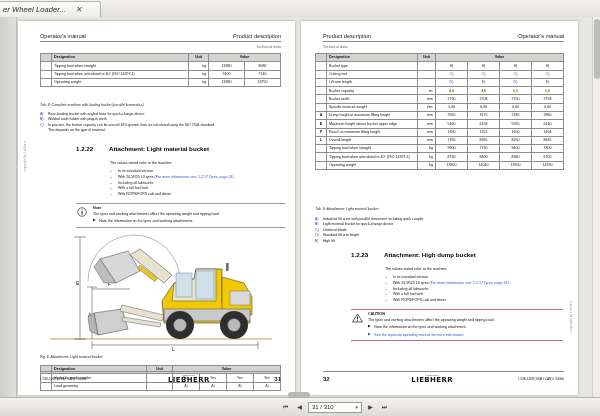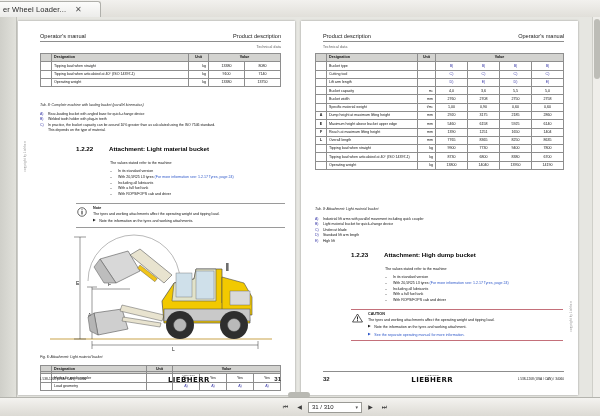--- a/index.html
+++ b/index.html
@@ -10,20 +10,21 @@
     background: #ffffff;
     font-family: "Liberation Sans", sans-serif;
   }
   #app { position: relative; width: 600px; height: 416px; background: #e9e9e4; }
 
   
   .tabbar {
     position: absolute; left: 0; top: 0; width: 600px; height: 21px;
     background: linear-gradient(#f2f1ee, #dedcd6);
     border-bottom: 1px solid #a9a9a4;
+    font-style: italic;
   }
   .tab {
     position: absolute; left: -22px; top: 1px; height: 16px;
     padding: 0 18px 0 24px;
     background: linear-gradient(#fcfcfb, #ececea);
     border: 1px solid #b0b0ab; border-bottom: none;
     border-radius: 3px 3px 0 0;
     display: flex; align-items: center; gap: 5px;
     font-size: 7.5px; color: #2b2b2b; white-space: nowrap;
   }

